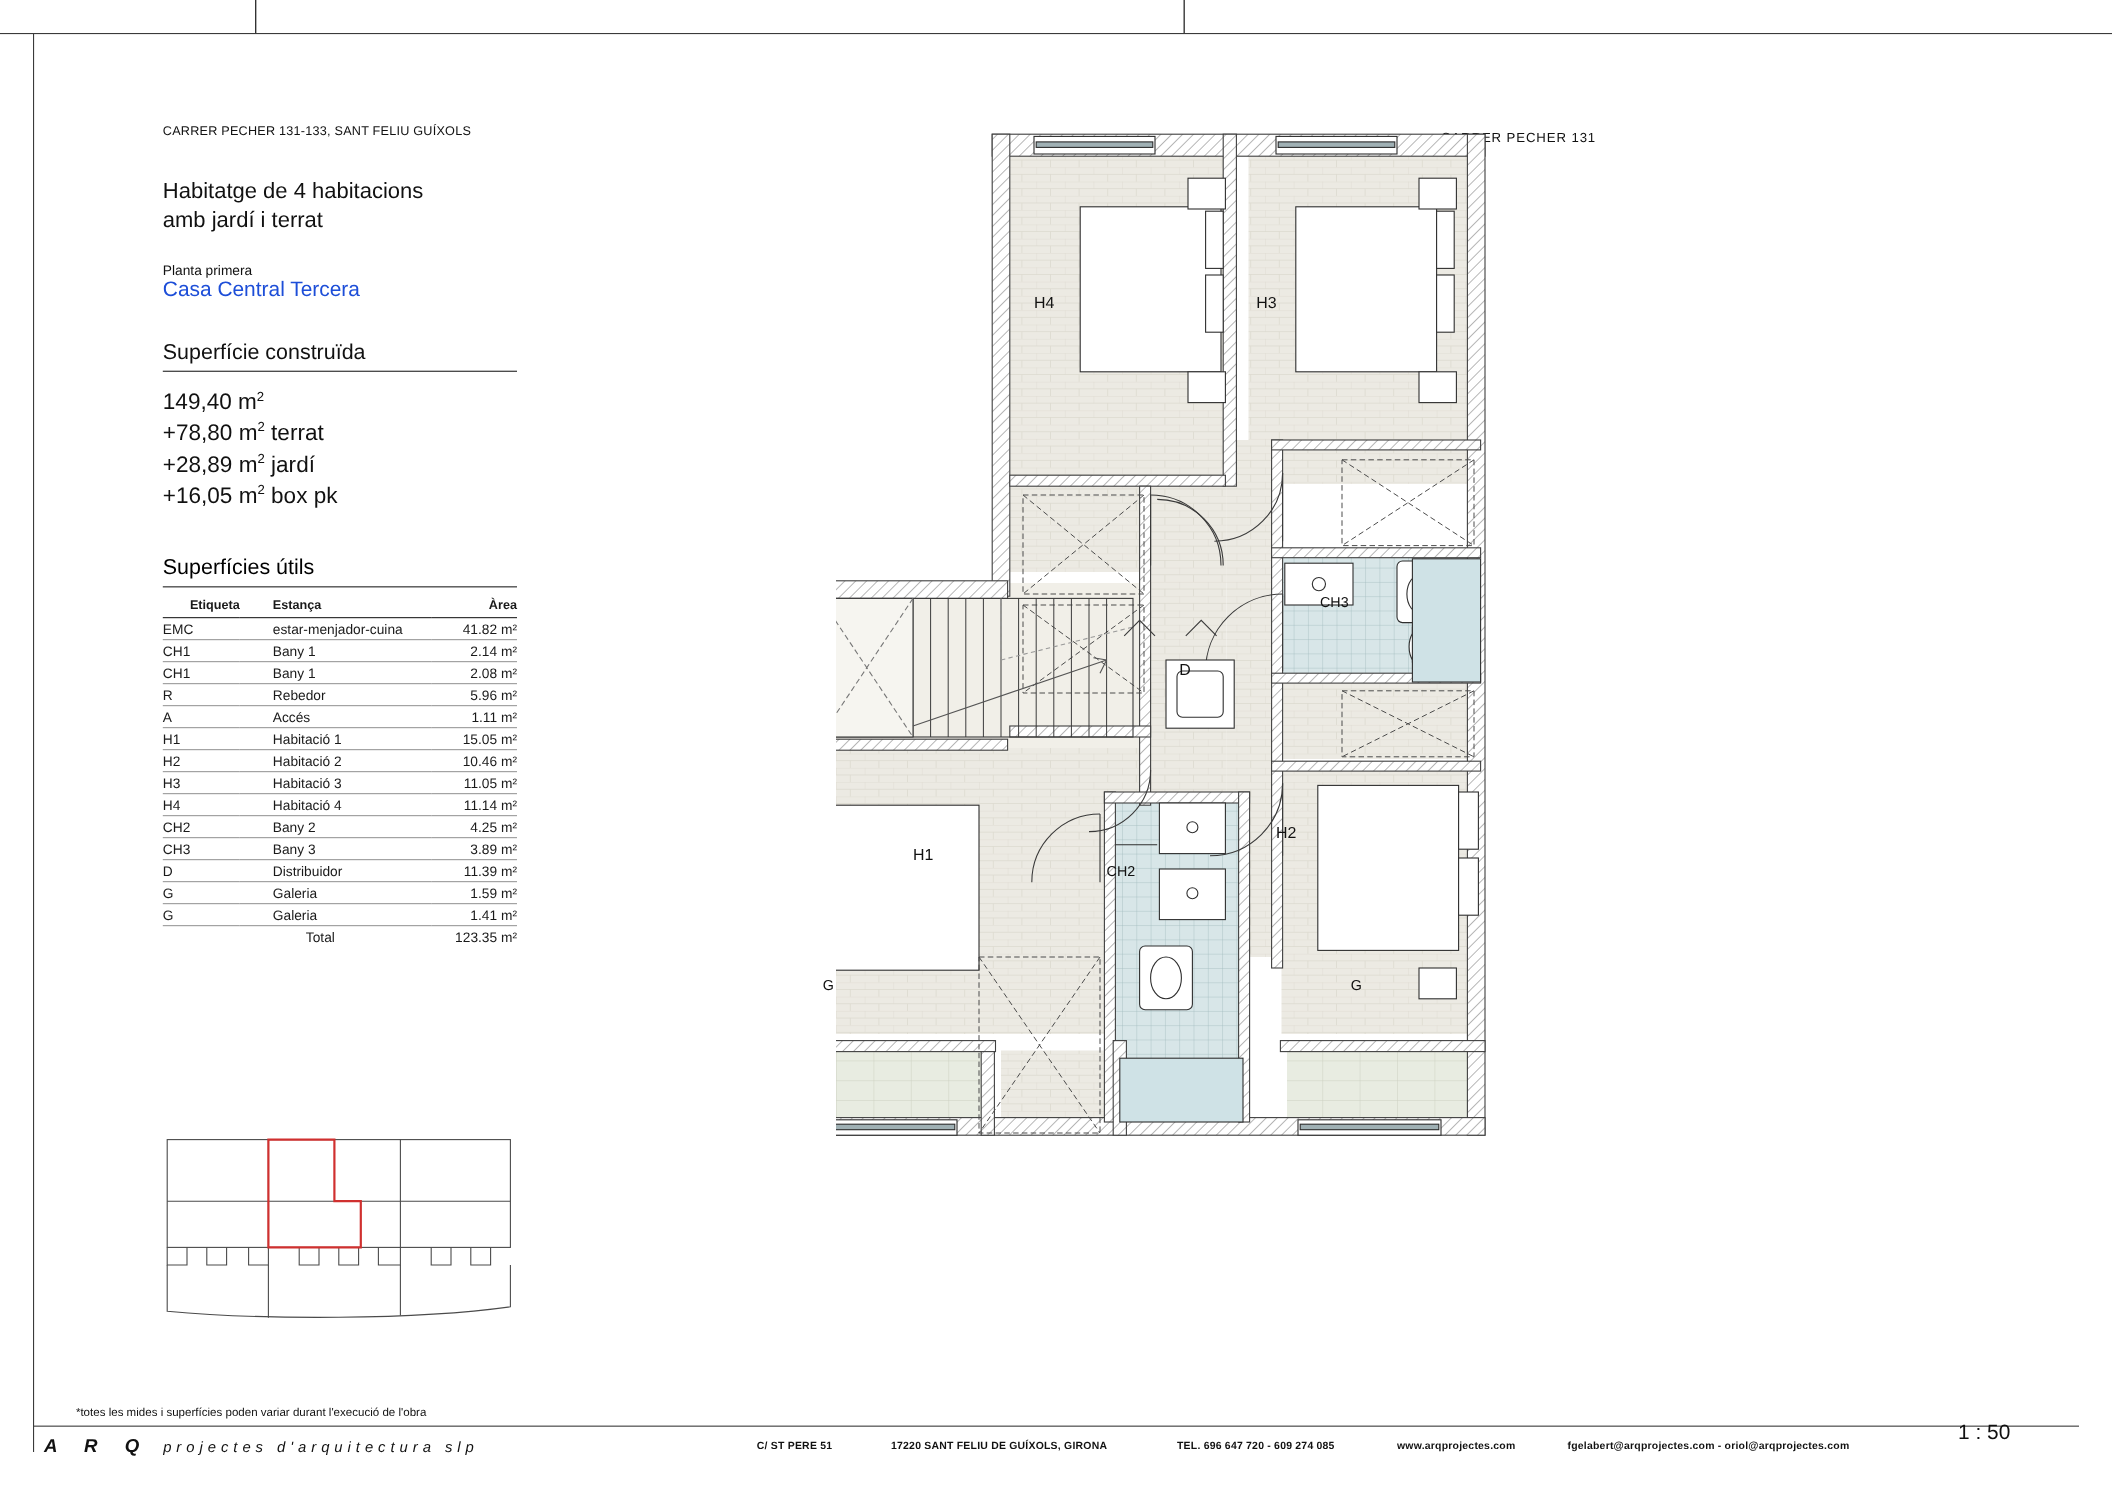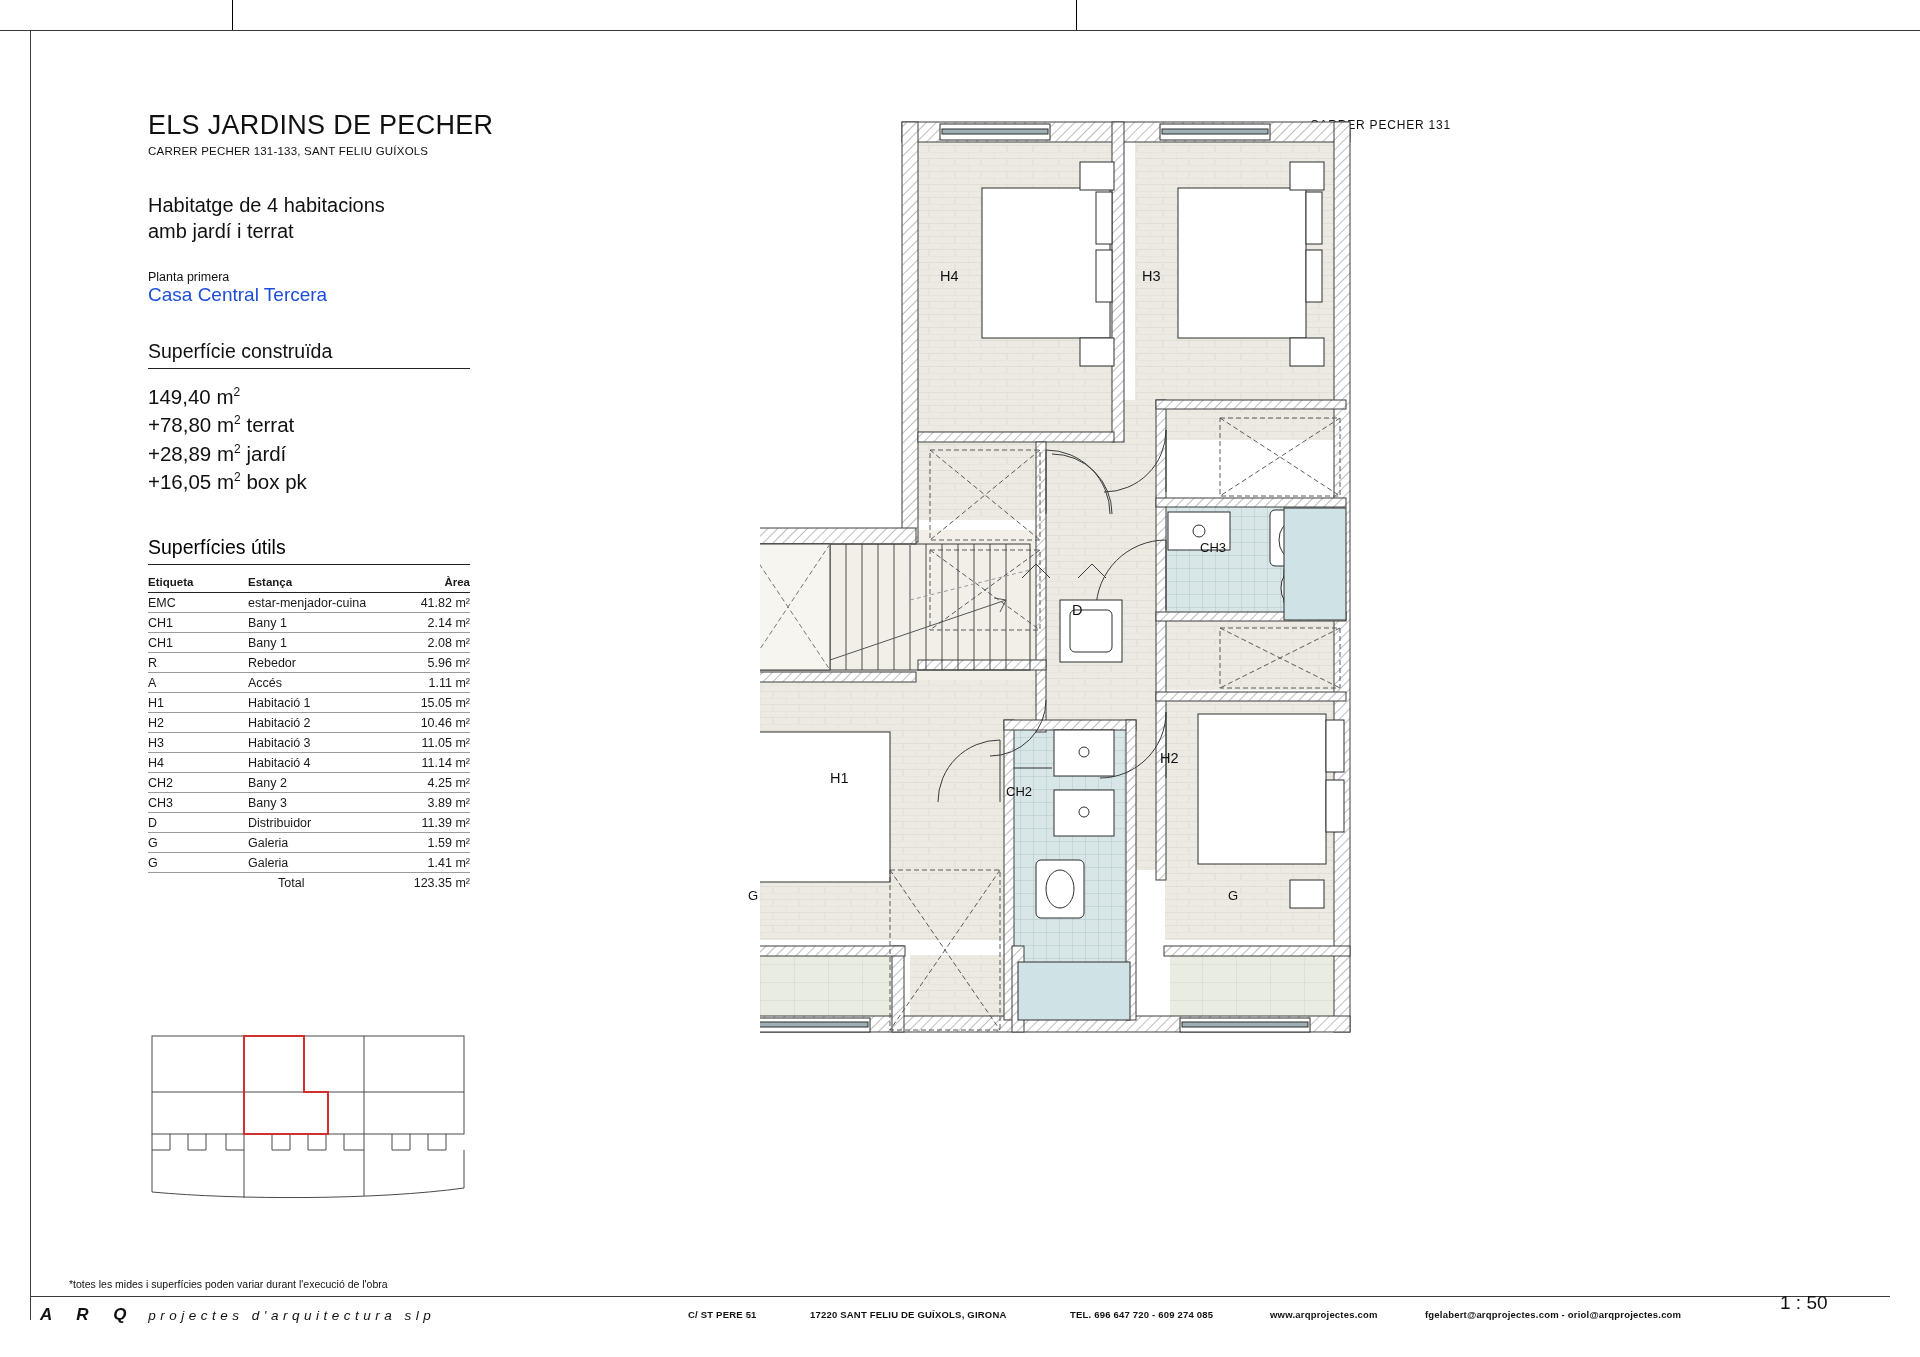--- a/index.html
+++ b/index.html
@@ -19,21 +19,21 @@
   .small-label{margin-top:26px;font-size:12.5px;color:#111;}
   .casa{font-size:19px;color:#1d4ed8;}
 
   .sec-head{margin-top:34px;font-size:19.5px;color:#111;padding-bottom:5px;border-bottom:1px solid #222;width:322px;}
   .areas{margin-top:14px;font-size:20.5px;line-height:1.38;color:#111;}
   .areas sup{font-size:12px;vertical-align:super;}
 
   .sec-head2{margin-top:40px;font-size:19.5px;color:#000000;padding-bottom:5px;border-bottom:1px solid #222;width:322px;}
 
   table.tbl{margin-top:8px;border-collapse:collapse;width:322px;font-size:12.5px;}
-  table.tbl th{font-weight:bold;font-size:11.5px;padding:3px 0 4px 0;border-bottom:1px solid #222;text-align:left;}
+  table.tbl th{font-weight:bold;font-size:11.5px;padding:3px 0 4px 0;border-bottom:1px solid #222;text-align:right;}
   table.tbl th.c2{text-align:left;padding-left:30px;}
   table.tbl th.c3{text-align:right;}
   table.tbl td{padding:2.5px 0;border-bottom:1px solid #9a9a9a;white-space:nowrap;}
   table.tbl td.c1{width:70px;}
   table.tbl td.c2{padding-left:30px;}
   table.tbl td.c3{text-align:right;width:78px;}
   table.tbl tr.total td{border-bottom:none;margin-top:16px;}
   table.tbl tr.total td.c2{padding-left:60px;}
 
   
@@ -61,21 +61,20 @@
 <body>
 
 <div class="sheet">
 
   <div class="crop-v" style="left:232px;top:0;width:1px;height:30px;"></div>
   <div class="crop-v" style="left:1076px;top:0;width:1px;height:30px;"></div>
   <div class="frame-line" style="left:0;top:30px;width:1920px;height:1px;"></div>
   <div class="frame-line" style="left:30px;top:30px;width:1px;height:1290px;"></div>
 
   <div class="info">
-    <div class="title">ELS JARDINS DE PECHER</div>
     <div class="subtitle">CARRER PECHER 131-133, SANT FELIU GUÍXOLS</div>
 
     <div class="headline">
       <div>Habitatge de 4 habitacions</div>
       <div>amb jardí i terrat</div>
     </div>
 
     <div class="small-label">Planta primera</div>
     <div class="casa">Casa Central Tercera</div>
 

